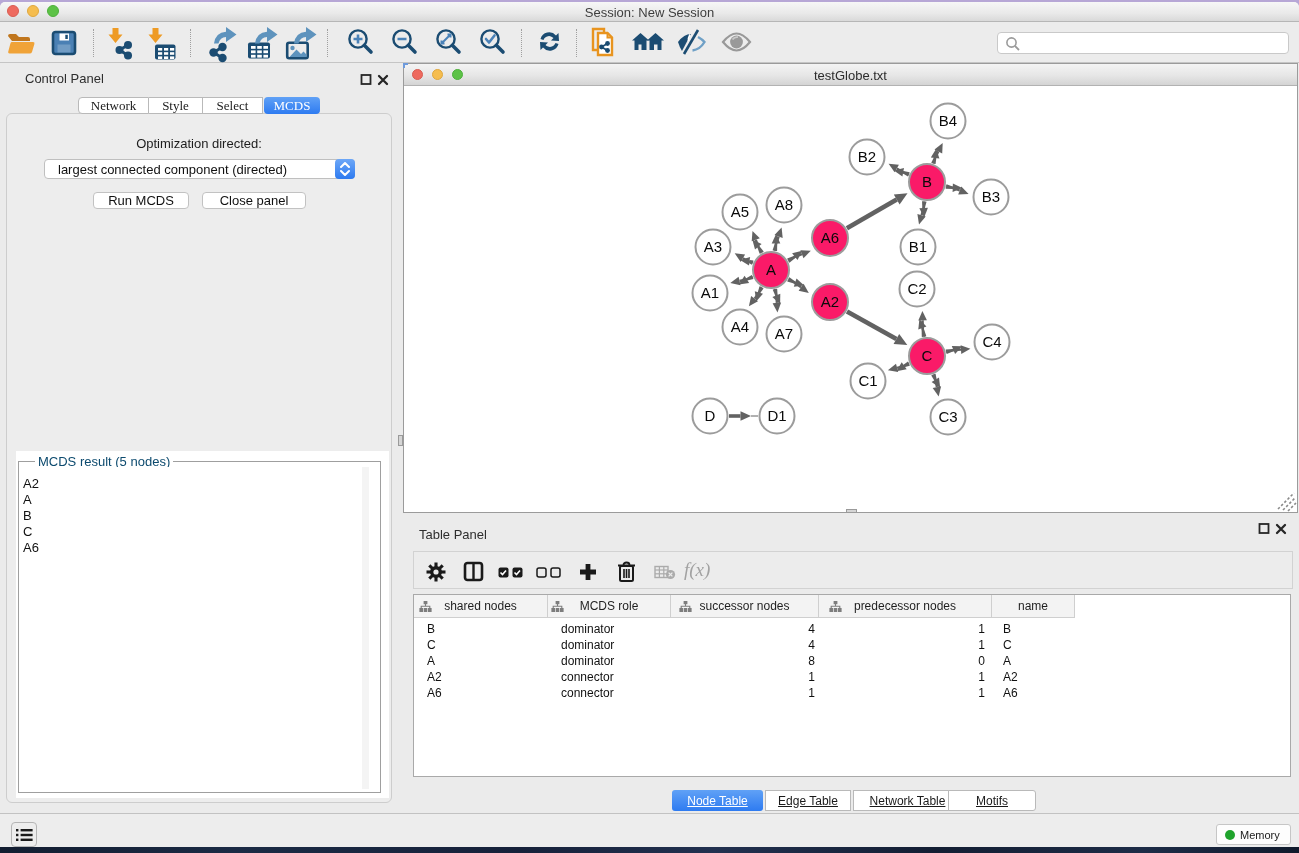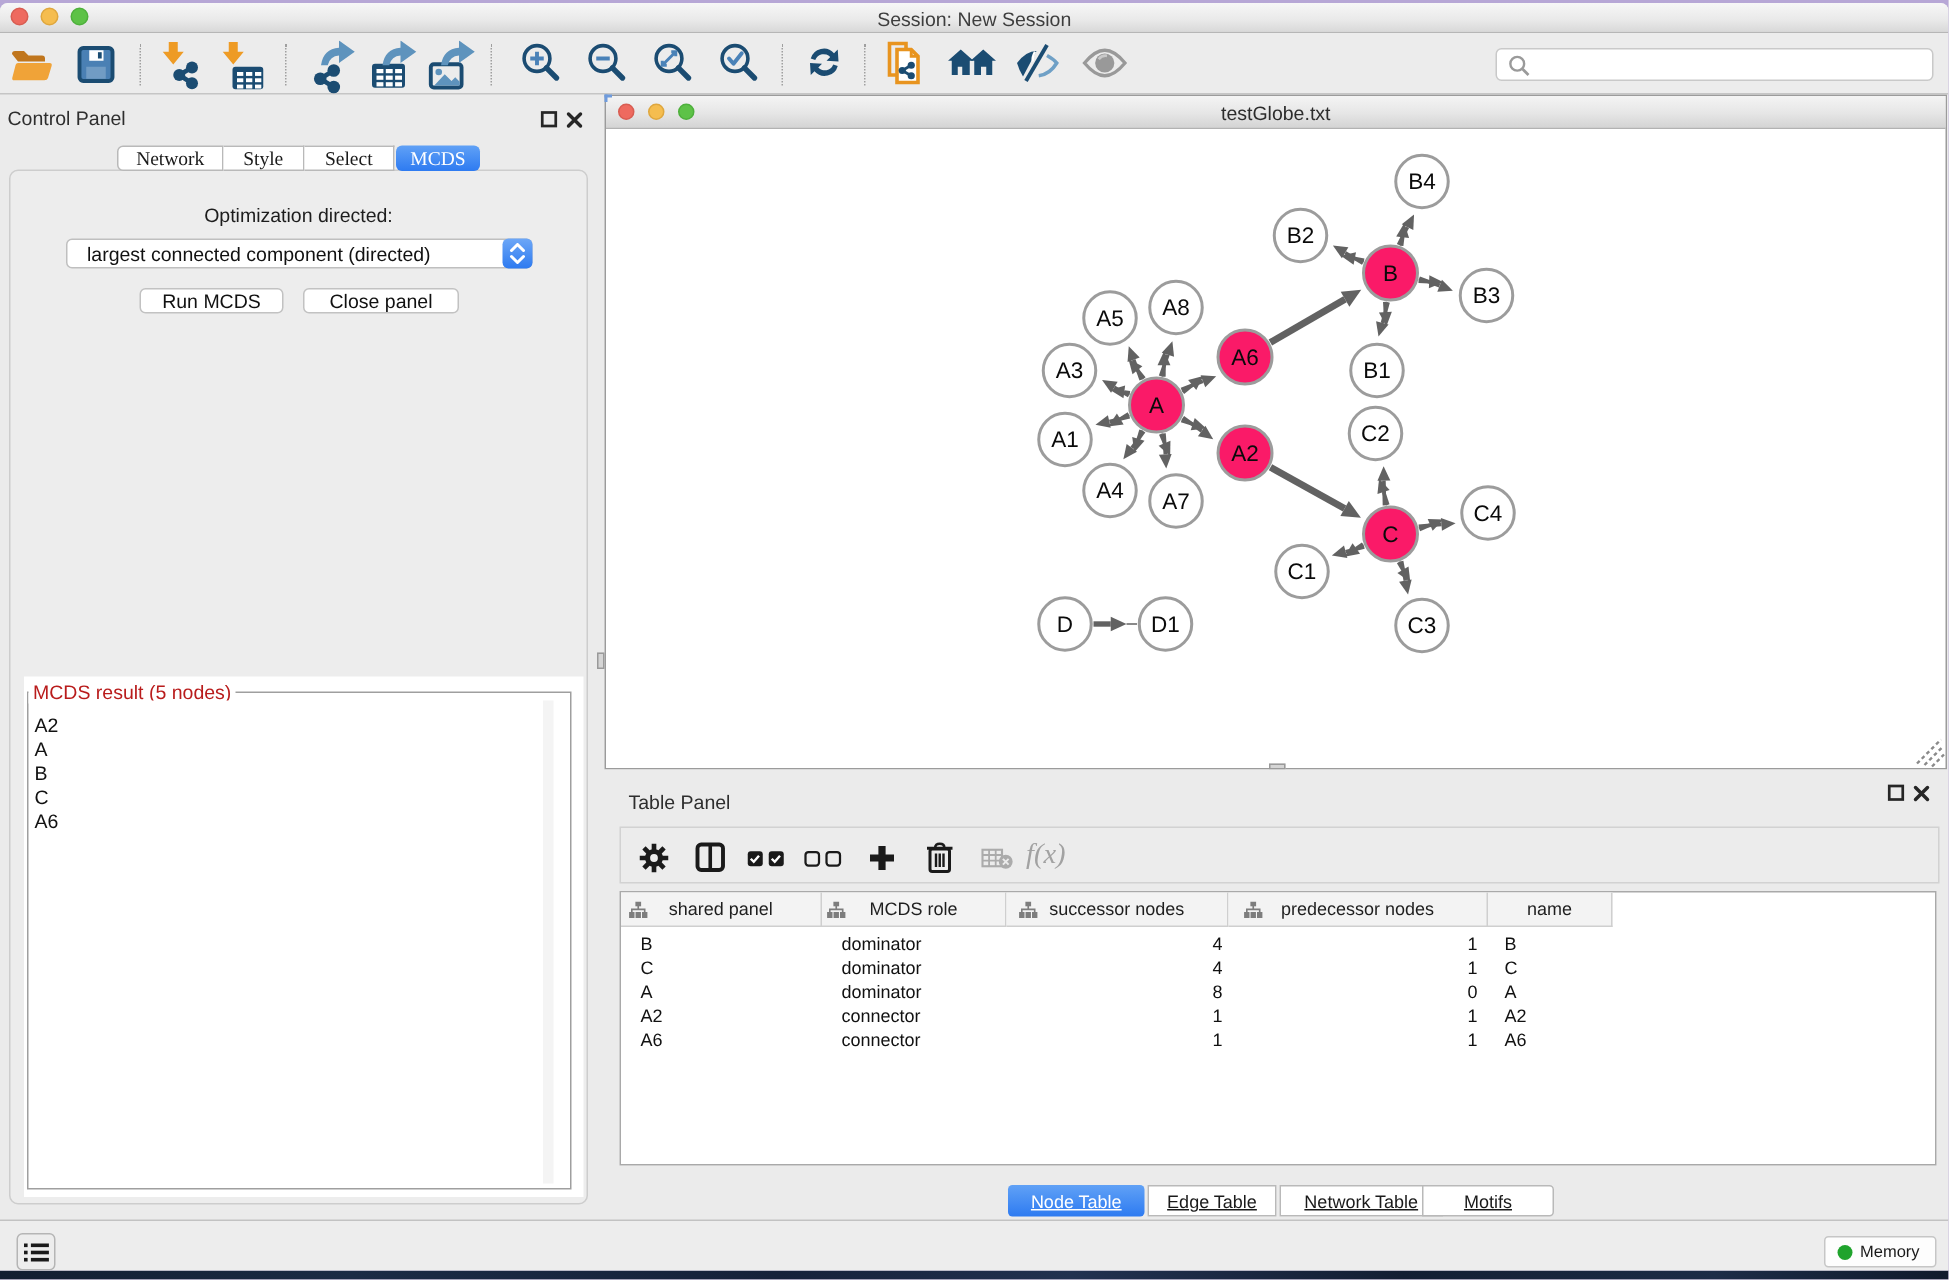--- a/index.html
+++ b/index.html
@@ -14,21 +14,21 @@
   #titlebar .t1 { left:7px;  background:#ee6a5f; border:1px solid #d85d52; }
   #titlebar .t2 { left:27px; background:#f5bd4f; border:1px solid #dfa73e; }
   #titlebar .t3 { left:47px; background:#5dc247; border:1px solid #4eb03c; }
   #titlebar .ttext { position:absolute; left:0; right:0; top:3px; text-align:center; font-size:13px; color:#3e3e3e; }
   #toolbar { position:absolute; left:0; top:20px; width:1299px; height:41px;
     background:#ececec; border-bottom:1px solid #c5c5c5; }
   .tbsep { position:absolute; top:7px; height:28px; width:0; border-left:1px dotted #9f9f9f; }
   #searchbox { position:absolute; left:997px; top:10px; width:292px; height:22px;
     background:#fff; border:1px solid #c9c9c9; border-radius:4px; }
   #cpanel { position:absolute; left:0; top:63px; width:396px; height:750px; background:#ebebeb; }
-  #cpanel .hdr { position:absolute; left:5px; top:6px; font-size:13px; color:#2e2e2e; }
+  #cpanel .hdr { position:absolute; left:25px; top:6px; font-size:13px; color:#2e2e2e; }
   .cptabs { position:absolute; top:32px; left:78px; height:17px; display:flex; font-size:13px; z-index:2; }
   .cptab { background:#fff; border:1px solid #b9b9b9; border-left:none; color:#1a1a1a;
     display:flex; align-items:center; justify-content:center; flex:none;font-family:Liberation Serif, serif; }
   .cptab.first { border-left:1px solid #b9b9b9; border-radius:4px 0 0 4px; }
   .cptab.sel { background:linear-gradient(#60a1f6,#2e7bf1); color:#fff; border:none; border-radius:4px; margin-left:1px; }
   #cpcontent { position:absolute; left:6px; top:48px; width:386px; height:690px;
     background:#ededed; border:1px solid #cdcdcd; border-radius:6px; }
   #optlabel { position:absolute; left:0; width:100%; top:22px; text-align:center; font-size:13px; color:#1d1d1d; }
   #dropdown { position:absolute; left:37px; top:45px; width:311px; height:20px;
     background:#fff; border:1px solid #bfbfbf; border-radius:4px; font-size:13px; color:#111; }
@@ -36,21 +36,21 @@
   #dropdown .btn { position:absolute; right:-1px; top:-1px; width:20px; height:20px;
     border-radius:4px; background:linear-gradient(#6da7f7,#2d7af0); }
   .btn svg { position:absolute; left:4px; top:3px; }
   .cpbtn { position:absolute; top:78px; height:17px; background:#fff;
     border:1px solid #c2c2c2; border-radius:4px; font-size:13px; color:#111;
     display:flex; align-items:center; justify-content:center; }
   #runbtn { left:86px; width:96px; }
   #closebtn { left:195px; width:104px; }
   #whitewrap { position:absolute; left:9px; top:337px; width:373px; height:347px; background:#fff; }
   #fieldset { position:absolute; left:2px; top:10px; width:363px; height:332px; border:1px solid #9f9f9f; }
-  #fieldlegend { position:absolute; left:0; top:-8px; background:#fff; padding:0 3px; font-size:13px; color:#b91c1c; }
+  #fieldlegend { position:absolute; left:16px; top:-8px; background:#fff; padding:0 3px; font-size:13px; color:#0c4a6e; }
   #mcdslist { position:absolute; left:1px; top:5px; right:2px; bottom:3px; background:#fff;
     font-size:13px; color:#111; padding-top:9px; }
   #mcdslist .row { padding-left:3px; height:16px; line-height:16px; }
   #mcdsscroll { position:absolute; right:9px; top:0; width:7px; bottom:0; background:#f4f4f4; }
   #gwin { position:absolute; left:403px; top:61px; width:895px; height:450px;
     background:#fff; border:1px solid #9b9b9b; }
   #gtitle { position:absolute; left:0; top:0; right:0; height:22px;
     background:linear-gradient(#f4f4f4,#e6e6e6 55%,#d4d4d4); border-bottom:1px solid #b2b2b2; }
   #gtitle .tl { top:5px; width:11px; height:11px; }
   #gtitle .t1 { left:8px; background:#ee6a5f; border:1px solid #d85d52; }
@@ -466,21 +466,21 @@
           <div class="thead" style="left:0px;width:134px">
             <svg width="13" height="11" viewBox="0 0 13 11" style="position:absolute;top:6px;left:5px">
               <g fill="#7d7d7d">
                 <rect x="4.6" y="0" width="3.8" height="3.2"></rect>
                 <rect x="0.4" y="7" width="3.6" height="4"></rect>
                 <rect x="4.7" y="7" width="3.6" height="4"></rect>
                 <rect x="9" y="7" width="3.6" height="4"></rect>
               </g>
               <path d="M6.5 3 L6.5 5.2 M2.2 7 L2.2 5.2 L10.8 5.2 L10.8 7" stroke="#7d7d7d" stroke-width="1.1" fill="none"></path>
             </svg>
-            <span>shared panel</span>
+            <span>shared nodes</span>
           </div>
           <div class="thead" style="left:134px;width:123px">
             <svg width="13" height="11" viewBox="0 0 13 11" style="position:absolute;top:6px;left:3px">
               <g fill="#7d7d7d">
                 <rect x="4.6" y="0" width="3.8" height="3.2"></rect>
                 <rect x="0.4" y="7" width="3.6" height="4"></rect>
                 <rect x="4.7" y="7" width="3.6" height="4"></rect>
                 <rect x="9" y="7" width="3.6" height="4"></rect>
               </g>
               <path d="M6.5 3 L6.5 5.2 M2.2 7 L2.2 5.2 L10.8 5.2 L10.8 7" stroke="#7d7d7d" stroke-width="1.1" fill="none"></path>

